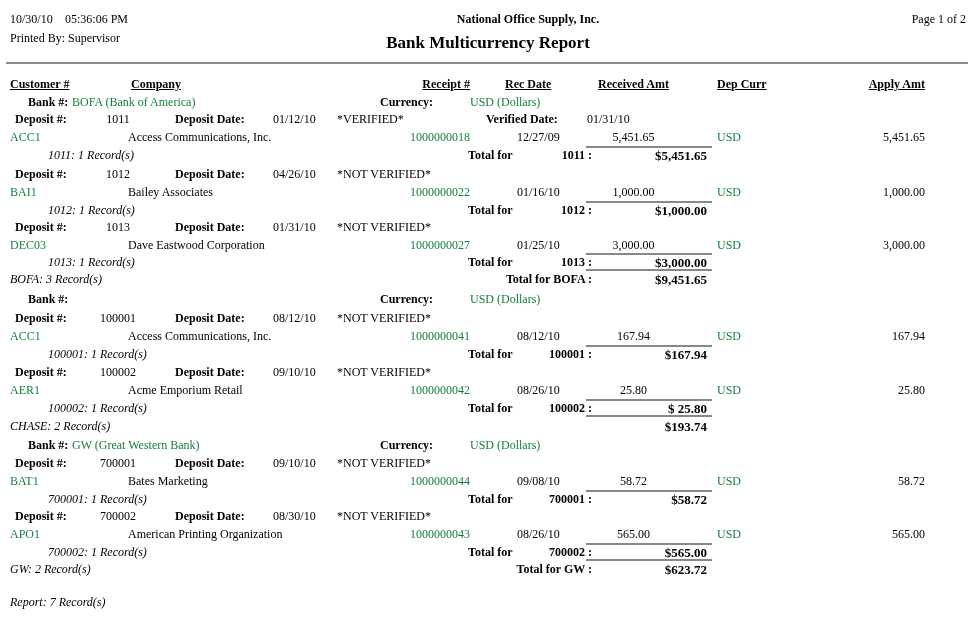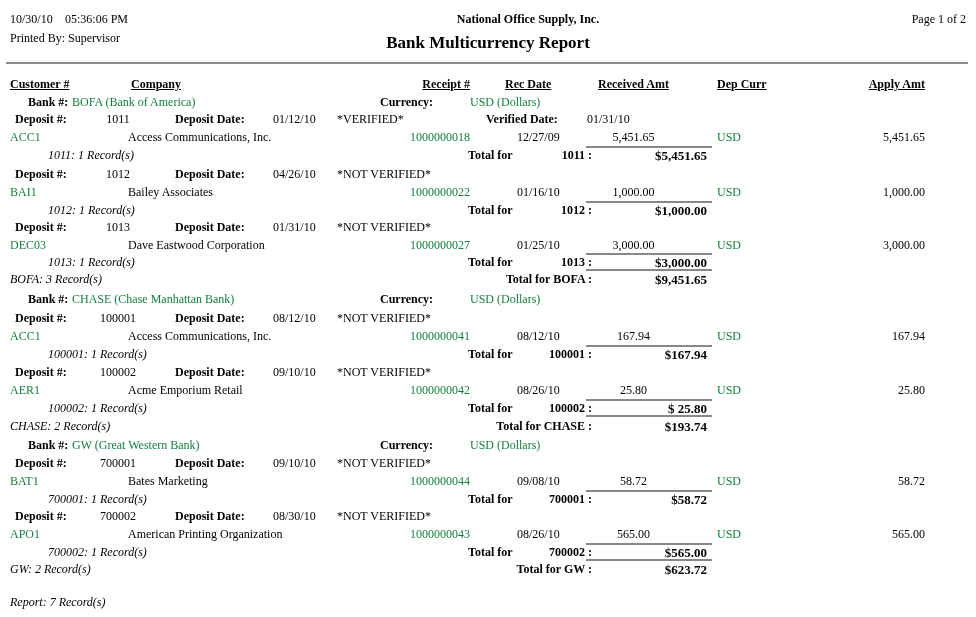--- a/index.html
+++ b/index.html
@@ -155,21 +155,20 @@
   </div>
   <div class="tline" style="top:269px"></div>
   <div class="row" style="top:272px">
     <span class="brc">BOFA: 3 Record(s)</span>
     <span class="btl">Total for BOFA :</span>
     <span class="ta">$9,451.65</span>
   </div>
 
   <div class="row" style="top:292px">
     <span class="bl">Bank #:</span>
-    <span class="bv blue">CHASE (Chase Manhattan Bank)</span>
     <span class="cl">Currency:</span>
     <span class="cv blue">USD (Dollars)</span>
   </div>
 
   <div class="row" style="top:311px">
     <span class="dl">Deposit #:</span>
     <span class="dn">100001</span>
     <span class="ddl">Deposit Date:</span>
     <span class="dd">08/12/10</span>
     <span class="st">*NOT VERIFIED*</span>
@@ -210,21 +209,20 @@
   <div class="tline" style="top:399px"></div>
   <div class="row" style="top:401px">
     <span class="rc">100002: 1 Record(s)</span>
     <span class="tl">Total for</span>
     <span class="tk">100002 :</span>
     <span class="ta">$ 25.80</span>
   </div>
   <div class="tline" style="top:415px"></div>
   <div class="row" style="top:419px">
     <span class="brc">CHASE: 2 Record(s)</span>
-    <span class="btl">Total for CHASE :</span>
     <span class="ta">$193.74</span>
   </div>
 
   <div class="row" style="top:438px">
     <span class="bl">Bank #:</span>
     <span class="bv blue">GW (Great Western Bank)</span>
     <span class="cl">Currency:</span>
     <span class="cv blue">USD (Dollars)</span>
   </div>
 

